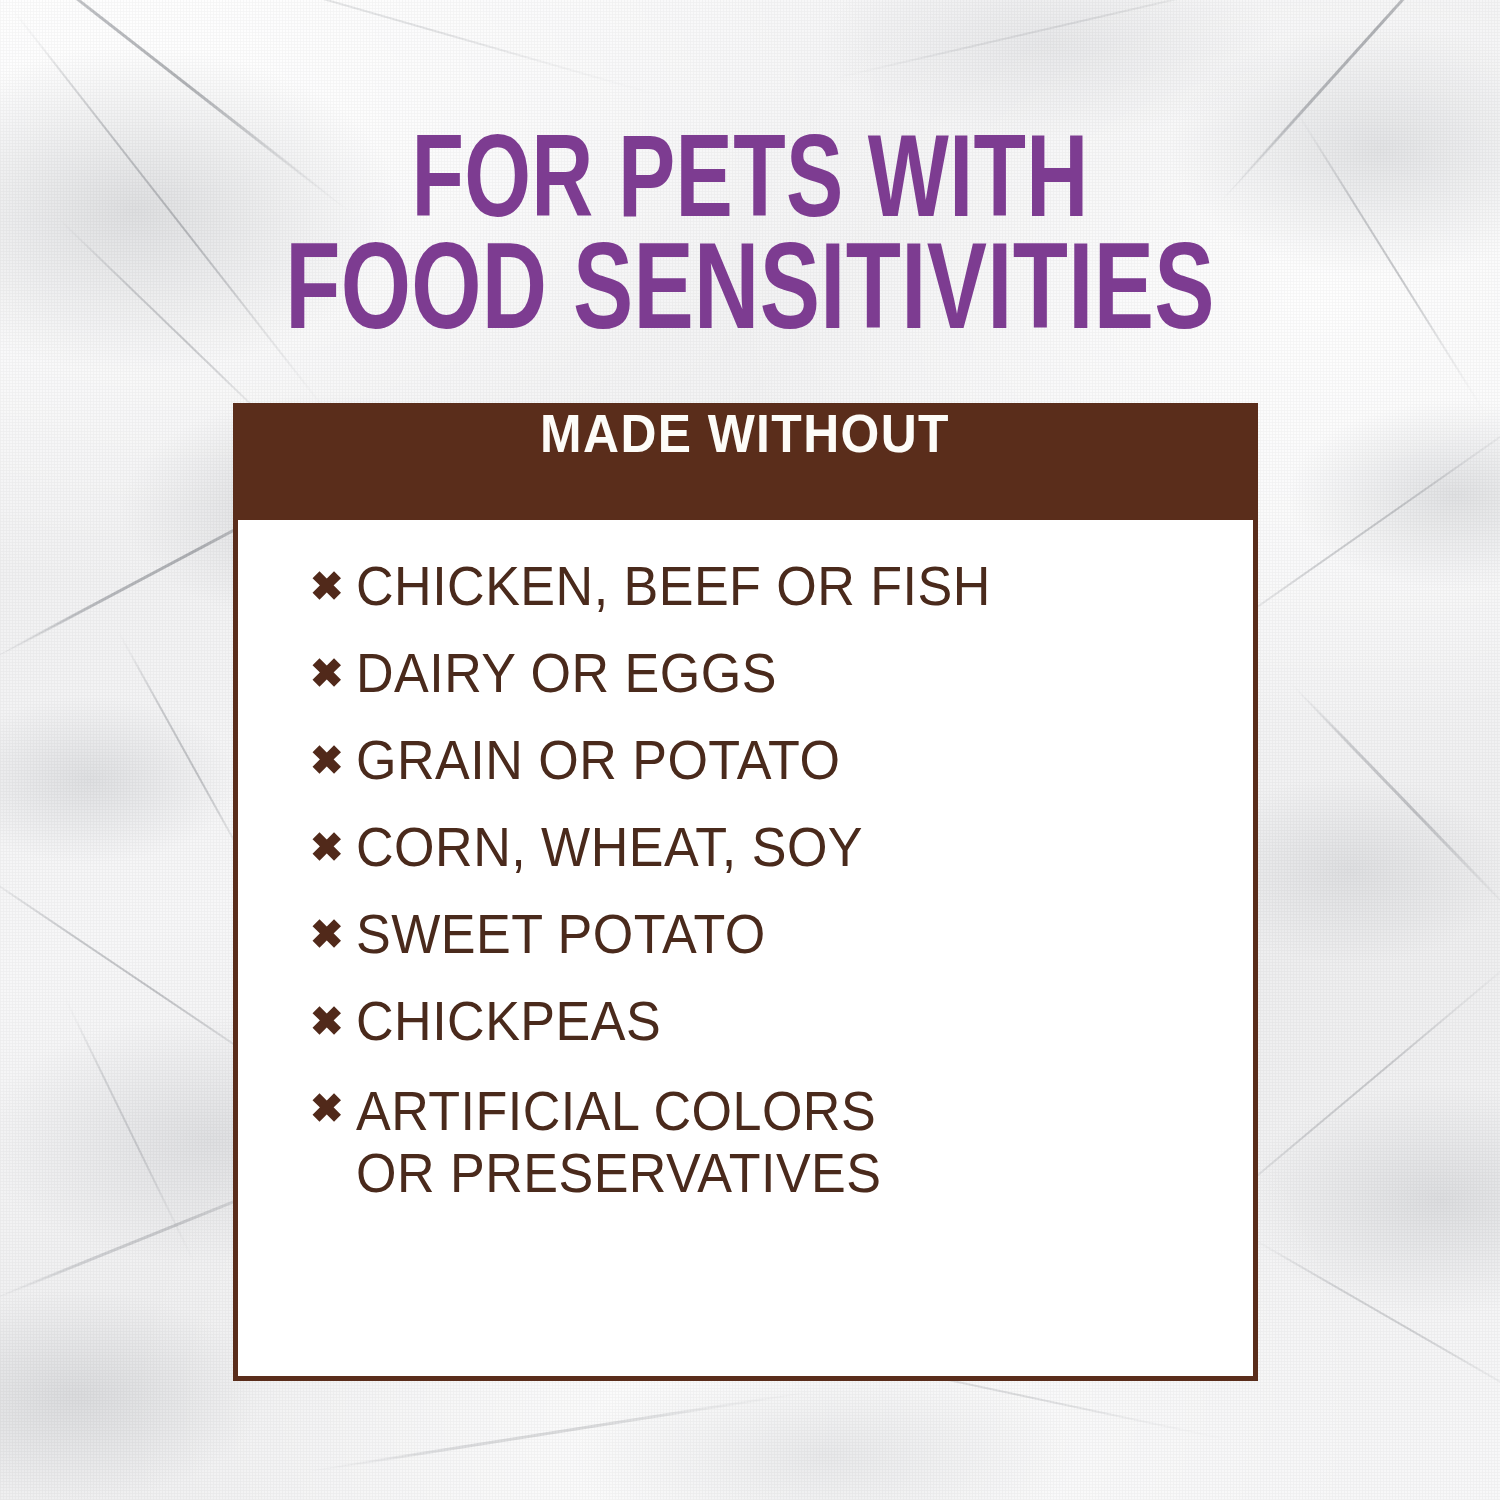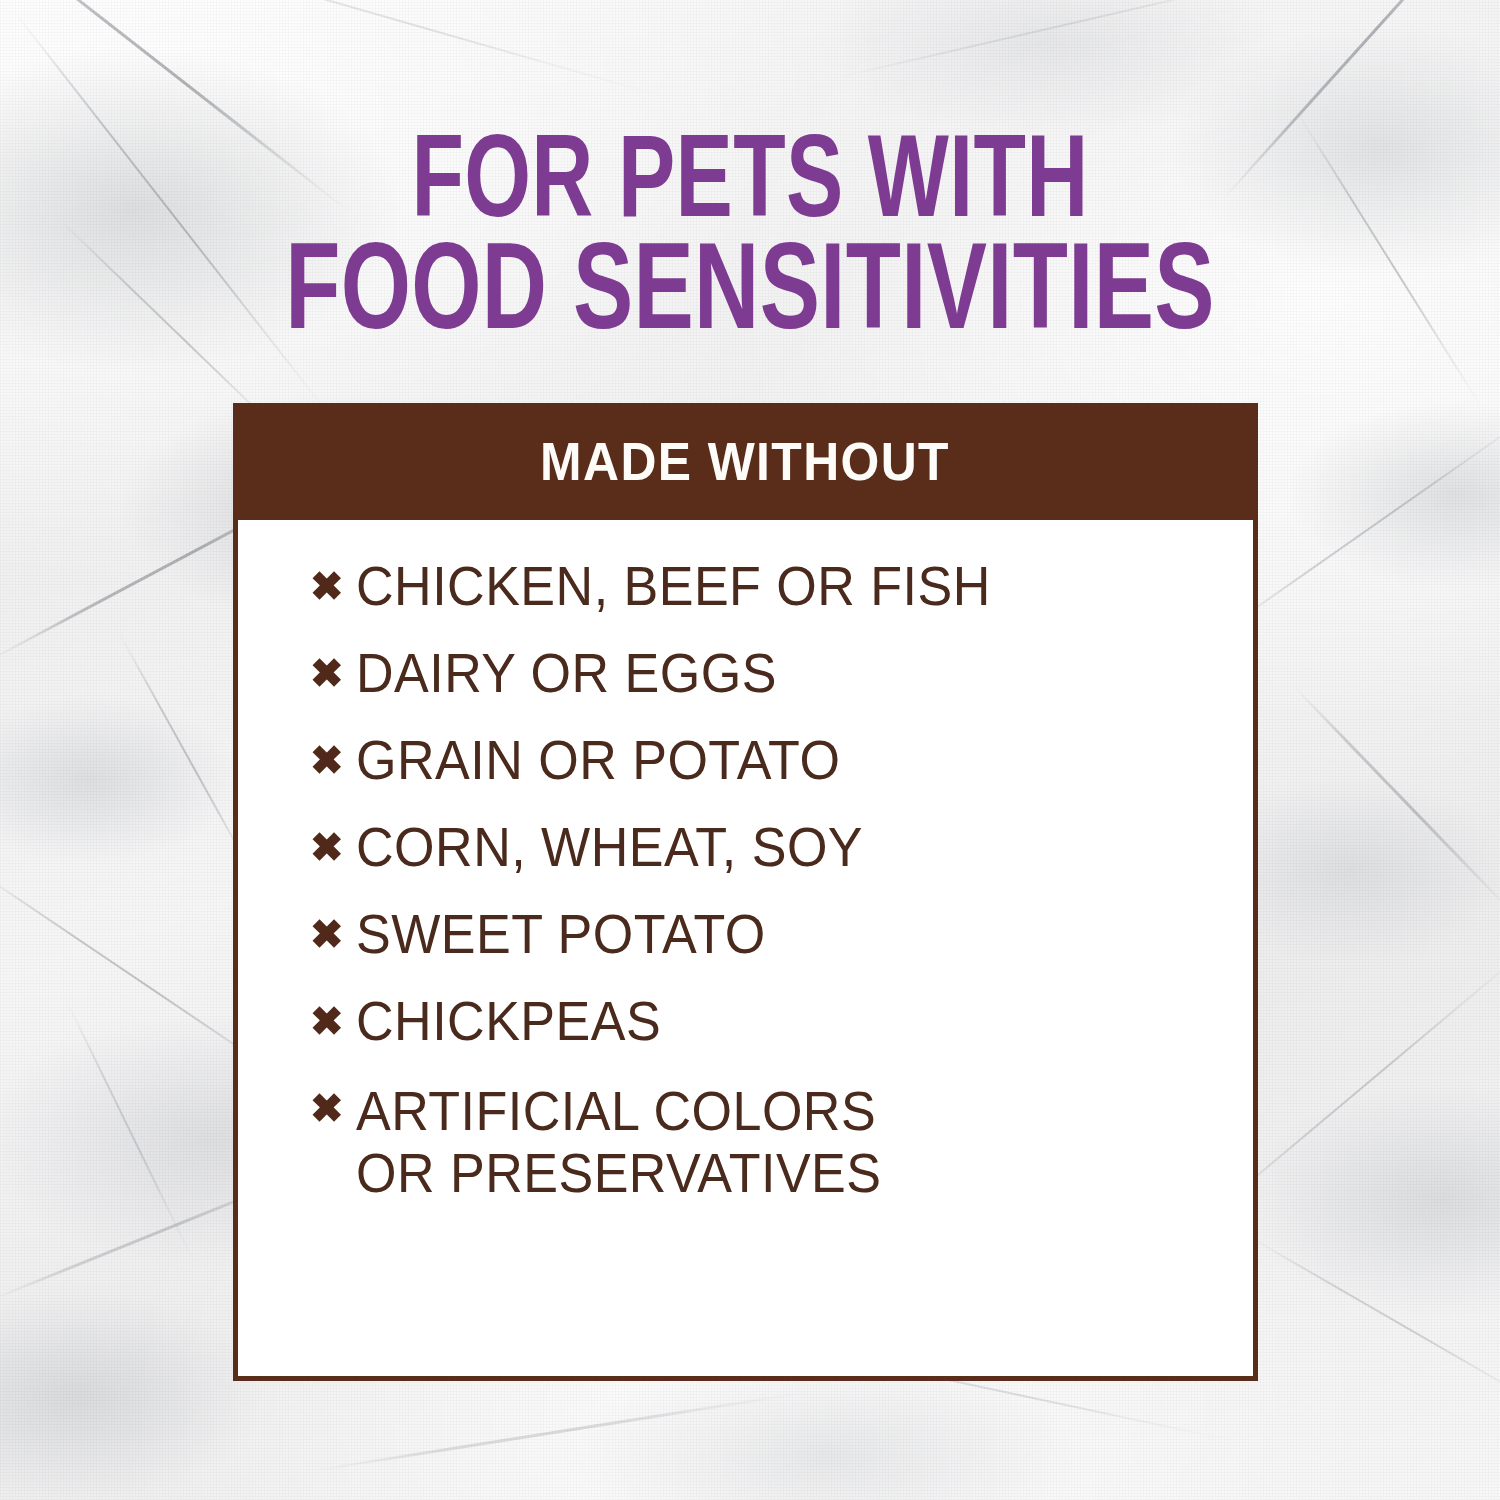--- a/index.html
+++ b/index.html
@@ -126,21 +126,21 @@
     top: 403px;
     width: 1025px;
     height: 978px;
     z-index: 5;
   }
 
   .card-header {
     height: 117px;
     background: #5a2d1b;
     display: flex;
-    align-items: center;
+    align-items: flex-start;
     justify-content: center;
   }
   .card-header-title {
     color: #fdfcf8;
     font-family: "Liberation Sans Narrow", "Liberation Sans", sans-serif;
     font-weight: 700;
     font-size: 53px;
     letter-spacing: 1.5px;
     transform: scaleX(0.94);
   }

